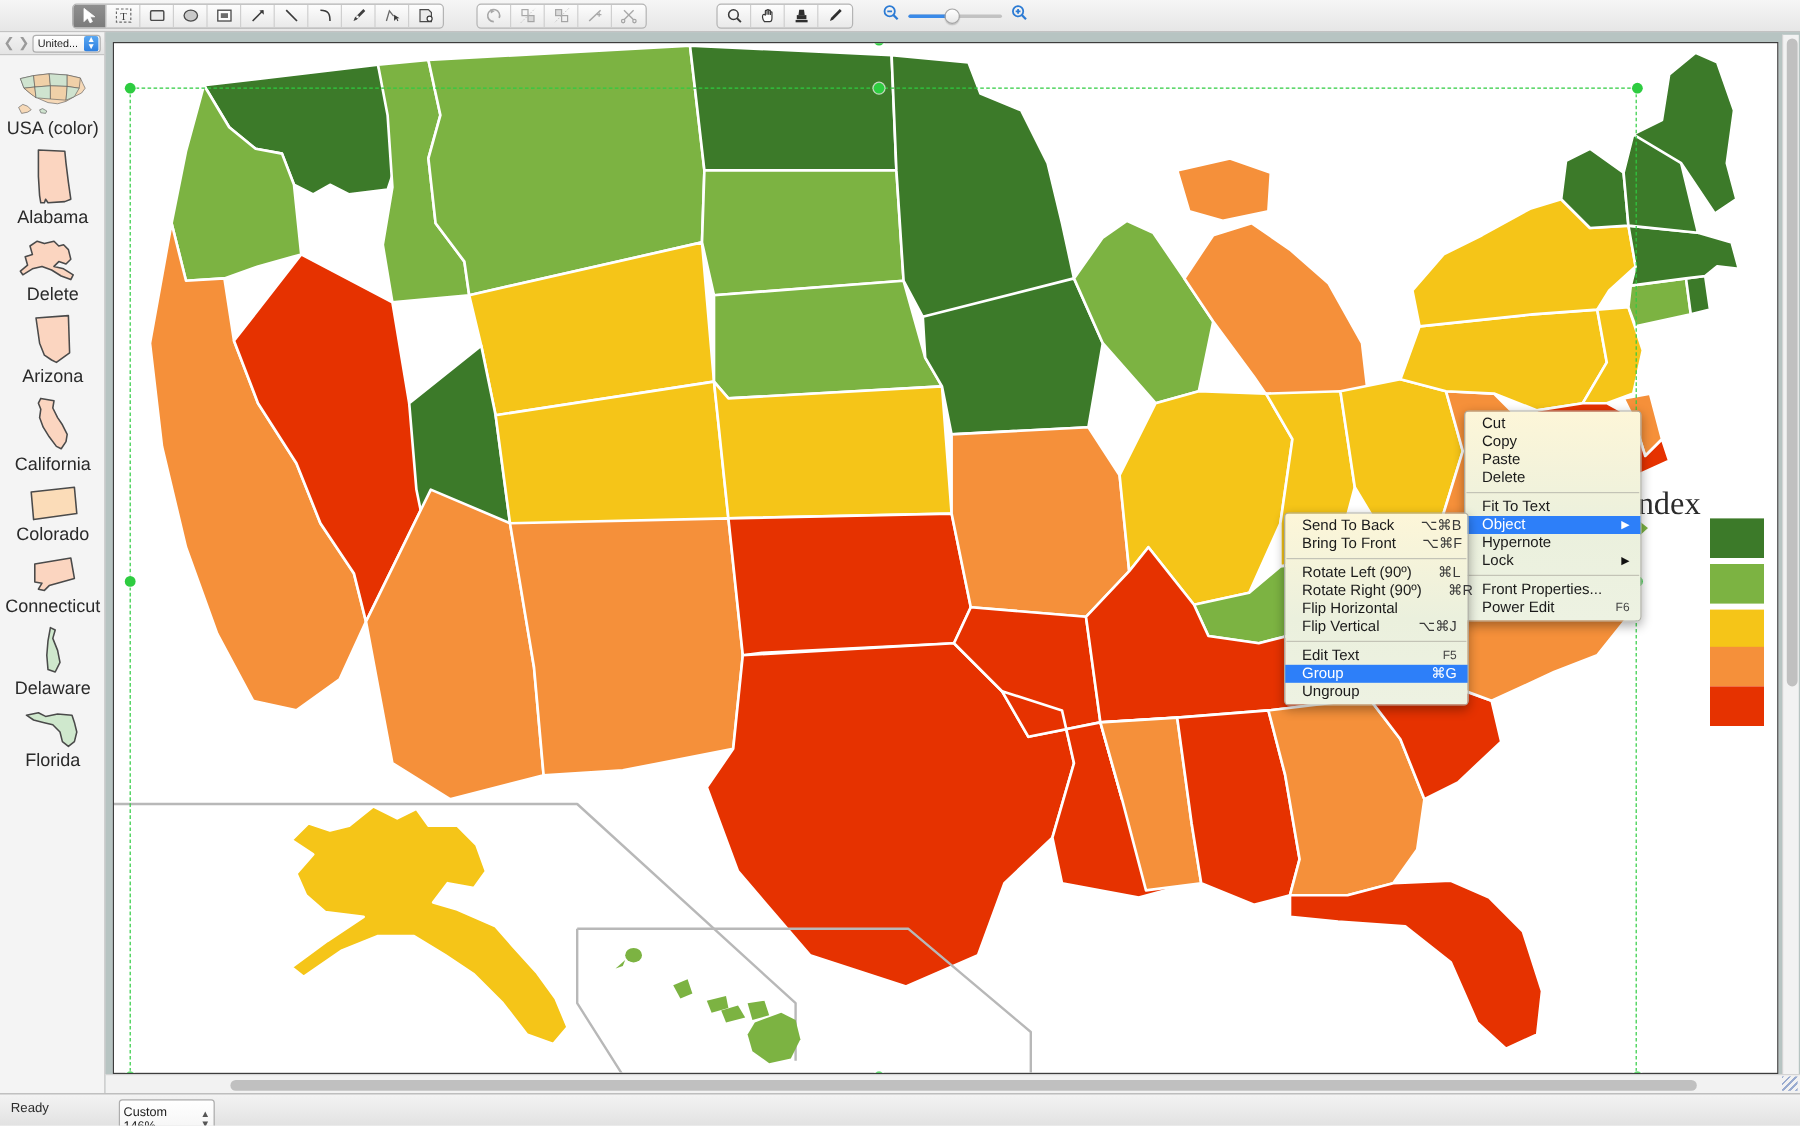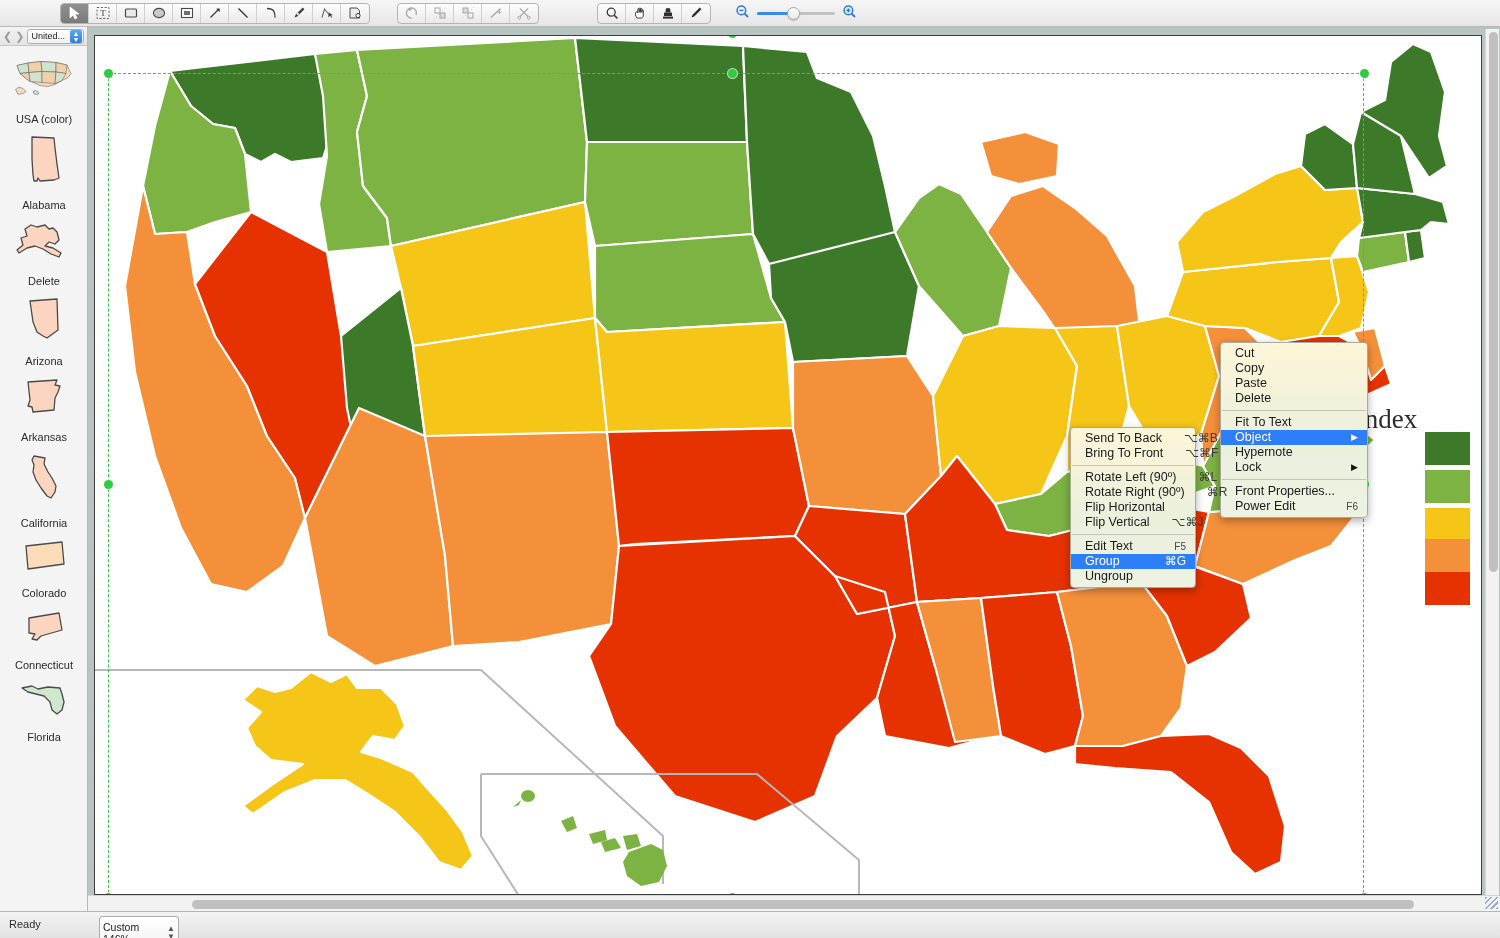--- a/index.html
+++ b/index.html
@@ -74,22 +74,22 @@
     margin-left: auto; width: 12px; height: 13px; margin-right: 1px;
     background: linear-gradient(#5aa8f2,#2d7fe0); border-radius: 2px;
     color: #fff; font-size: 7px; line-height: 6px; text-align: center; padding-top:1px;
   }
   .stencil-item {
     width: 88px; display: flex; flex-direction: column;
     align-items: center; justify-content: flex-end;
   }
   .stencil-thumb { display:flex; align-items:center; justify-content:center; }
   .stencil-label {
-    font-size: 11px; color: #2a2a2a; text-align: center;
-    margin-top: 14px; margin-bottom: 9px; line-height: 11px;
+    font-size: 15px; color: #2a2a2a; text-align: center;
+    margin-top: 2px; margin-bottom: 9px; line-height: 11px;
   }
 
   
   #canvas-outer {
     position: absolute; left: 88px; top: 27px;
     width: 1412px; height: 884px;
     background: #b7c4c2;
   }
   #ruler-h { position:absolute; left:0; top:0; width:1412px; height:8px; background:#b7c4c2; }
   #canvas-frame {
@@ -402,28 +402,20 @@
 
     <div class="stencil-item">
       <div class="stencil-thumb">
         <svg width="42" height="46" viewBox="0 0 42 46">
           <path d="M7 5 L34 3 L35 34 L24 42 L20 40 L14 36 L10 26 Z" fill="#fbd5c0" stroke="#4a4a4a" stroke-width="1.3" stroke-linejoin="round"></path>
         </svg>
       </div>
       <div class="stencil-label">Arizona</div>
     </div>
 
-    <div class="stencil-item">
-      <div class="stencil-thumb">
-        <svg width="46" height="42" viewBox="0 0 46 42">
-          <path d="M7 6 L36 4 L34 9 L39 10 L37 16 L34 22 L33 34 L12 36 L11 31 L7 30 L9 24 Z" fill="#fbd5c0" stroke="#4a4a4a" stroke-width="1.3" stroke-linejoin="round"></path>
-        </svg>
-      </div>
-      <div class="stencil-label">Arkansas</div>
-    </div>
 
     <div class="stencil-item">
       <div class="stencil-thumb">
         <svg width="38" height="52" viewBox="0 0 38 52">
           <path d="M9 4 L20 6 L19 12 L23 20 L27 26 L31 34 L30 40 L26 46 L22 44 L16 36 L11 28 L8 20 L9 13 L7 8 Z" fill="#fbd5c0" stroke="#4a4a4a" stroke-width="1.3" stroke-linejoin="round"></path>
         </svg>
       </div>
       <div class="stencil-label">California</div>
     </div>
 
@@ -438,20 +430,28 @@
 
     <div class="stencil-item">
       <div class="stencil-thumb">
         <svg width="50" height="38" viewBox="0 0 50 38">
           <path d="M10 10 L40 5 L43 22 L22 28 L18 32 L13 31 L16 26 L10 25 Z" fill="#fbd5c0" stroke="#4a4a4a" stroke-width="1.3" stroke-linejoin="round"></path>
         </svg>
       </div>
       <div class="stencil-label">Connecticut</div>
     </div>
 
+    <div class="stencil-item">
+      <div class="stencil-thumb">
+        <svg width="28" height="46" viewBox="0 0 28 46">
+          <path d="M12 3 L16 5 L14 12 L18 22 L20 32 L16 40 L10 38 L9 26 L10 14 Z" fill="#cfe8cd" stroke="#4a4a4a" stroke-width="1.3" stroke-linejoin="round"></path>
+        </svg>
+      </div>
+      <div class="stencil-label">Delaware</div>
+    </div>
 
     <div class="stencil-item">
       <div class="stencil-thumb">
         <svg width="52" height="38" viewBox="0 0 52 38">
           <path d="M4 8 L14 6 L20 9 L30 7 L42 8 L44 14 L46 22 L44 30 L39 34 L34 30 L32 22 L26 16 L18 14 L10 12 Z" fill="#cfe8cd" stroke="#4a4a4a" stroke-width="1.3" stroke-linejoin="round"></path>
         </svg>
       </div>
       <div class="stencil-label">Florida</div>
     </div>
 
@@ -588,21 +588,21 @@
         <div class="ctxsep"></div>
         <div class="ctxitem">
           <span class="lbl">Front Properties...</span>
           </div>
         <div class="ctxitem">
           <span class="lbl">Power Edit</span>
           <span class="key small">F6</span>
           </div>
       </div>
 
-      <div class="ctxmenu" style="left:975px; top:391px; width:126px;">
+      <div class="ctxmenu" style="left:975px; top:391px; width:154px;">
         <div class="ctxitem">
           <span class="lbl">Send To Back</span>
           <span class="key">⌥⌘B</span>
           </div>
         <div class="ctxitem">
           <span class="lbl">Bring To Front</span>
           <span class="key">⌥⌘F</span>
           </div>
         <div class="ctxsep"></div>
         <div class="ctxitem">

